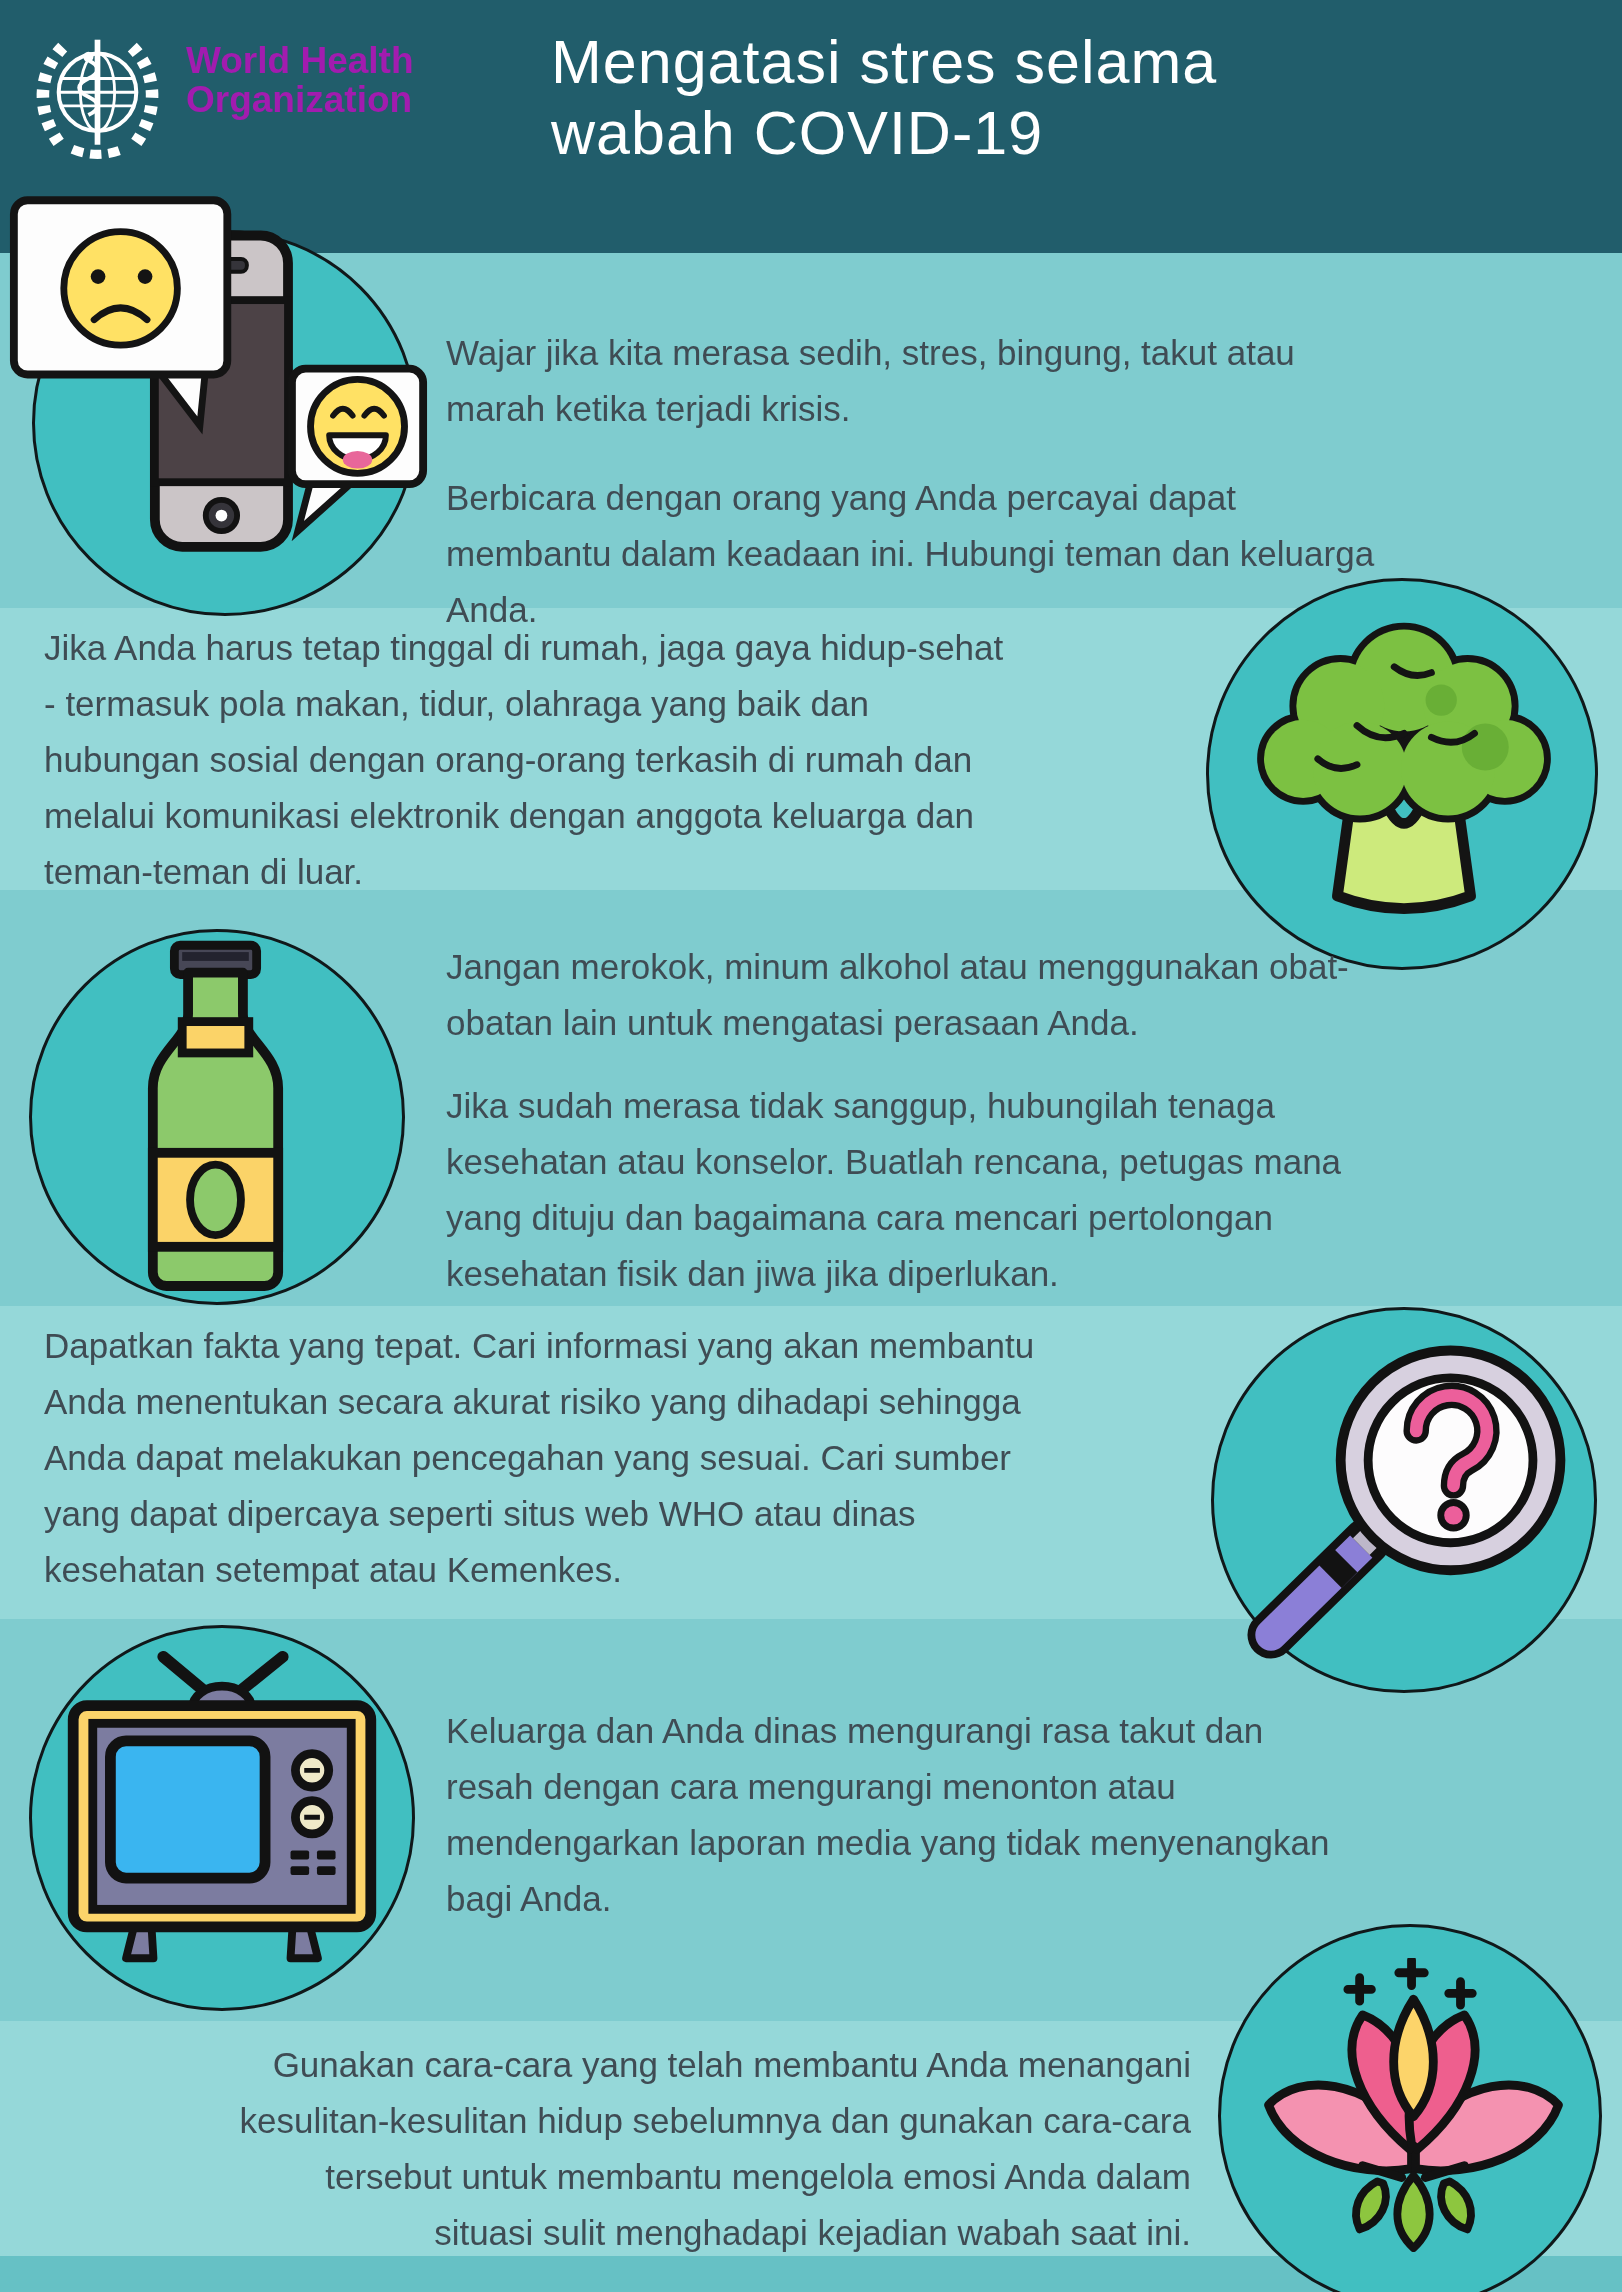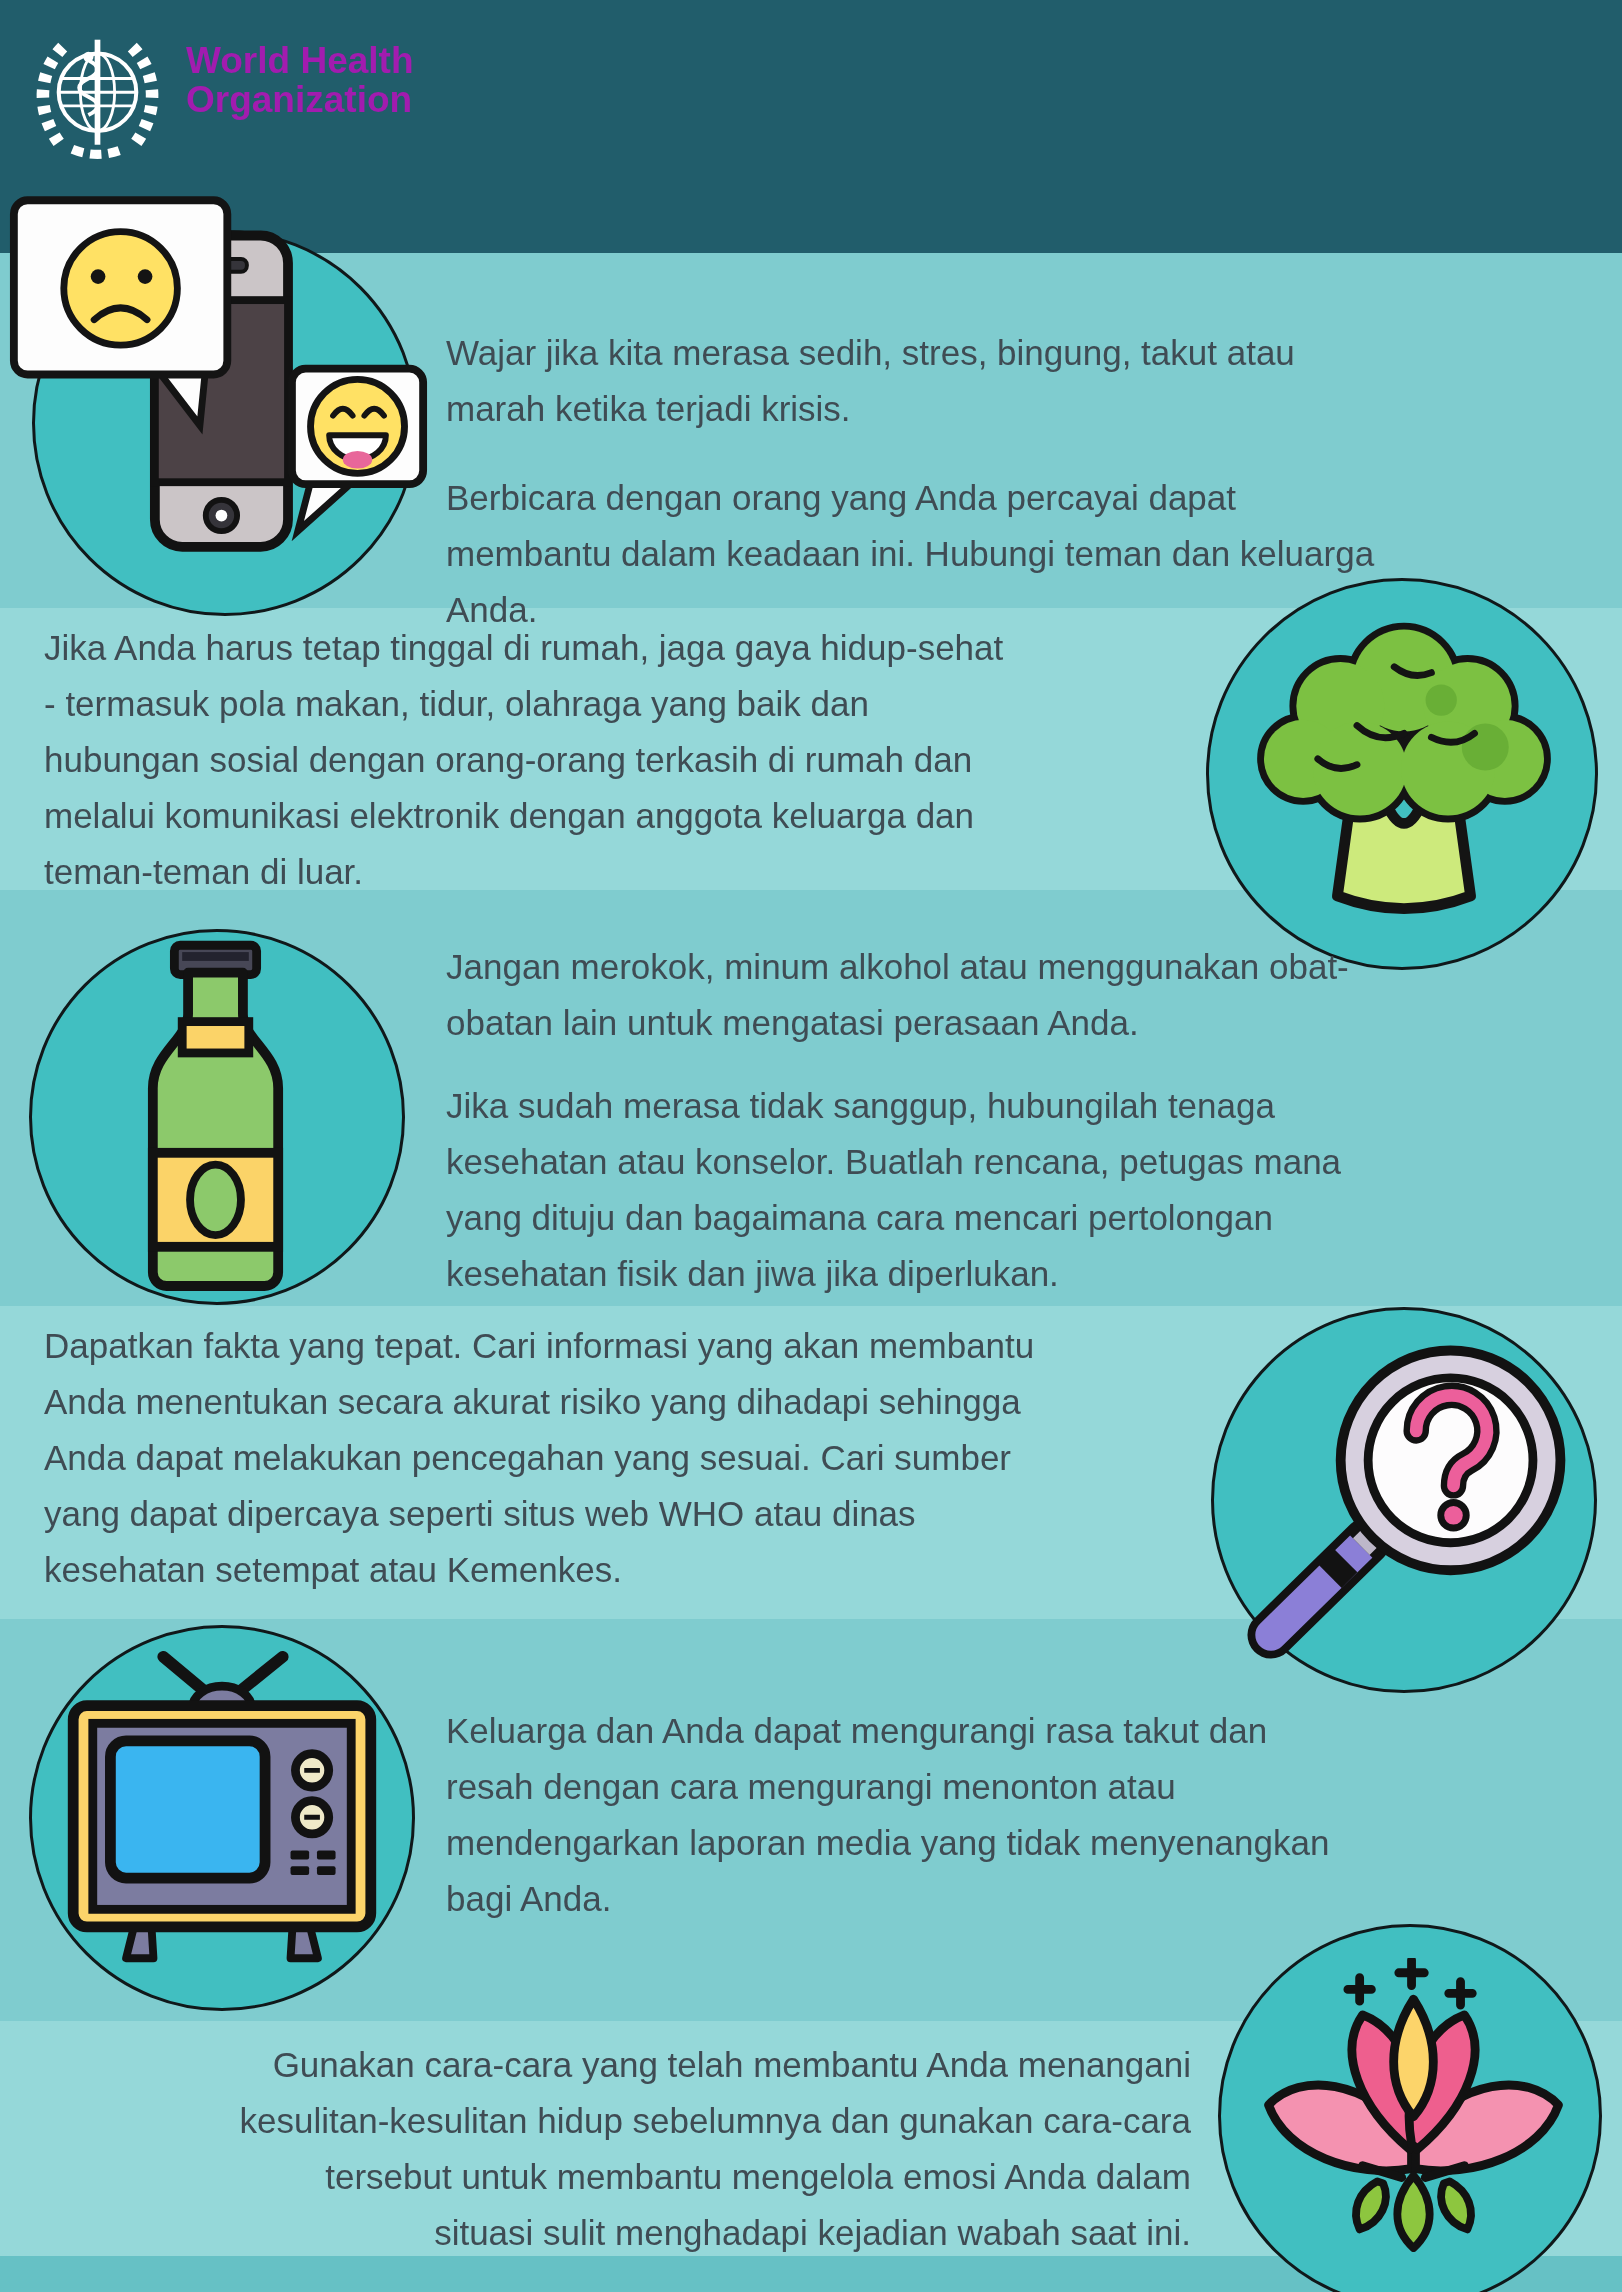--- a/index.html
+++ b/index.html
@@ -62,20 +62,22 @@
       <circle cx="60" cy="58" r="34" stroke-width="3.5"></circle>
       <ellipse cx="60" cy="58" rx="15" ry="34" stroke-width="2.5"></ellipse>
       <path d="M28 46 H92 M26 58 H94 M28 70 H92" stroke-width="2.5"></path>
       <path d="M60 12 V104" stroke-width="5"></path>
       <path d="M52 30 q16 8 0 16 q-16 8 0 16 q16 8 0 16" stroke-width="3.5"></path>
     </g>
     <circle cx="52" cy="27" r="4.5" fill="#ffffff"></circle>
   </svg>
   <div class="logo-text">World Health
 Organization</div>
+  <div class="title">Mengatasi stres selama
+wabah COVID-19</div>
 
   <div class="circle" style="left:32px;top:230px;width:386px;height:386px;"></div>
   <svg class="icon-svg" style="left:7.8px;top:194px;" width="421" height="363" viewBox="0 0 430 370">
     <rect x="150" y="42" width="136" height="318" rx="28" fill="#cbc5c7" stroke="#121212" stroke-width="10"></rect>
     <rect x="150" y="108" width="136" height="186" fill="#4c4246" stroke="#121212" stroke-width="8"></rect>
     <rect x="192" y="66" width="52" height="13" rx="6" fill="#35343a" stroke="#121212" stroke-width="4"></rect>
     <circle cx="218" cy="328" r="16" fill="#35343a" stroke="#121212" stroke-width="6"></circle>
     <circle cx="218" cy="328" r="6" fill="#ffffff"></circle>
     <path d="M150 176 L196 236 L202 176 Z" fill="#fdfdfd" stroke="#141414" stroke-width="7"></path>
     <rect x="6" y="6" width="218" height="178" rx="14" fill="#fdfdfd" stroke="#141414" stroke-width="8"></rect>
@@ -179,21 +181,21 @@
     <circle cx="282" cy="128" r="17" fill="#efe9c8" stroke="#121212" stroke-width="9"></circle>
     <circle cx="282" cy="176" r="17" fill="#efe9c8" stroke="#121212" stroke-width="9"></circle>
     <path d="M274 128 H290 M274 176 H290" stroke="#121212" stroke-width="5"></path>
     <g fill="#121212">
       <rect x="260" y="210" width="19" height="9" rx="2"></rect>
       <rect x="287" y="210" width="19" height="9" rx="2"></rect>
       <rect x="260" y="226" width="19" height="9" rx="2"></rect>
       <rect x="287" y="226" width="19" height="9" rx="2"></rect>
     </g>
   </svg>
-  <div class="para" style="left:446px;top:1703px;width:1068px;">Keluarga dan Anda dapat mengurangi rasa takut dan
+  <div class="para" style="left:446px;top:1703px;width:1068px;">Keluarga dan Anda dinas mengurangi rasa takut dan
 resah dengan cara mengurangi menonton atau
 mendengarkan laporan media yang tidak menyenangkan
 bagi Anda.</div>
 
   <div class="circle" style="left:1218px;top:1924px;width:384px;height:384px;"></div>
   <svg class="icon-svg" style="left:1247px;top:1958px;" width="333" height="294" viewBox="0 0 340 300">
     <g stroke="#121212" stroke-width="9" stroke-linecap="round">
       <path d="M115 20 V44 M103 32 H127"></path>
       <path d="M168 2 V28 M155 15 H181"></path>
       <path d="M218 24 V48 M206 36 H230"></path>

